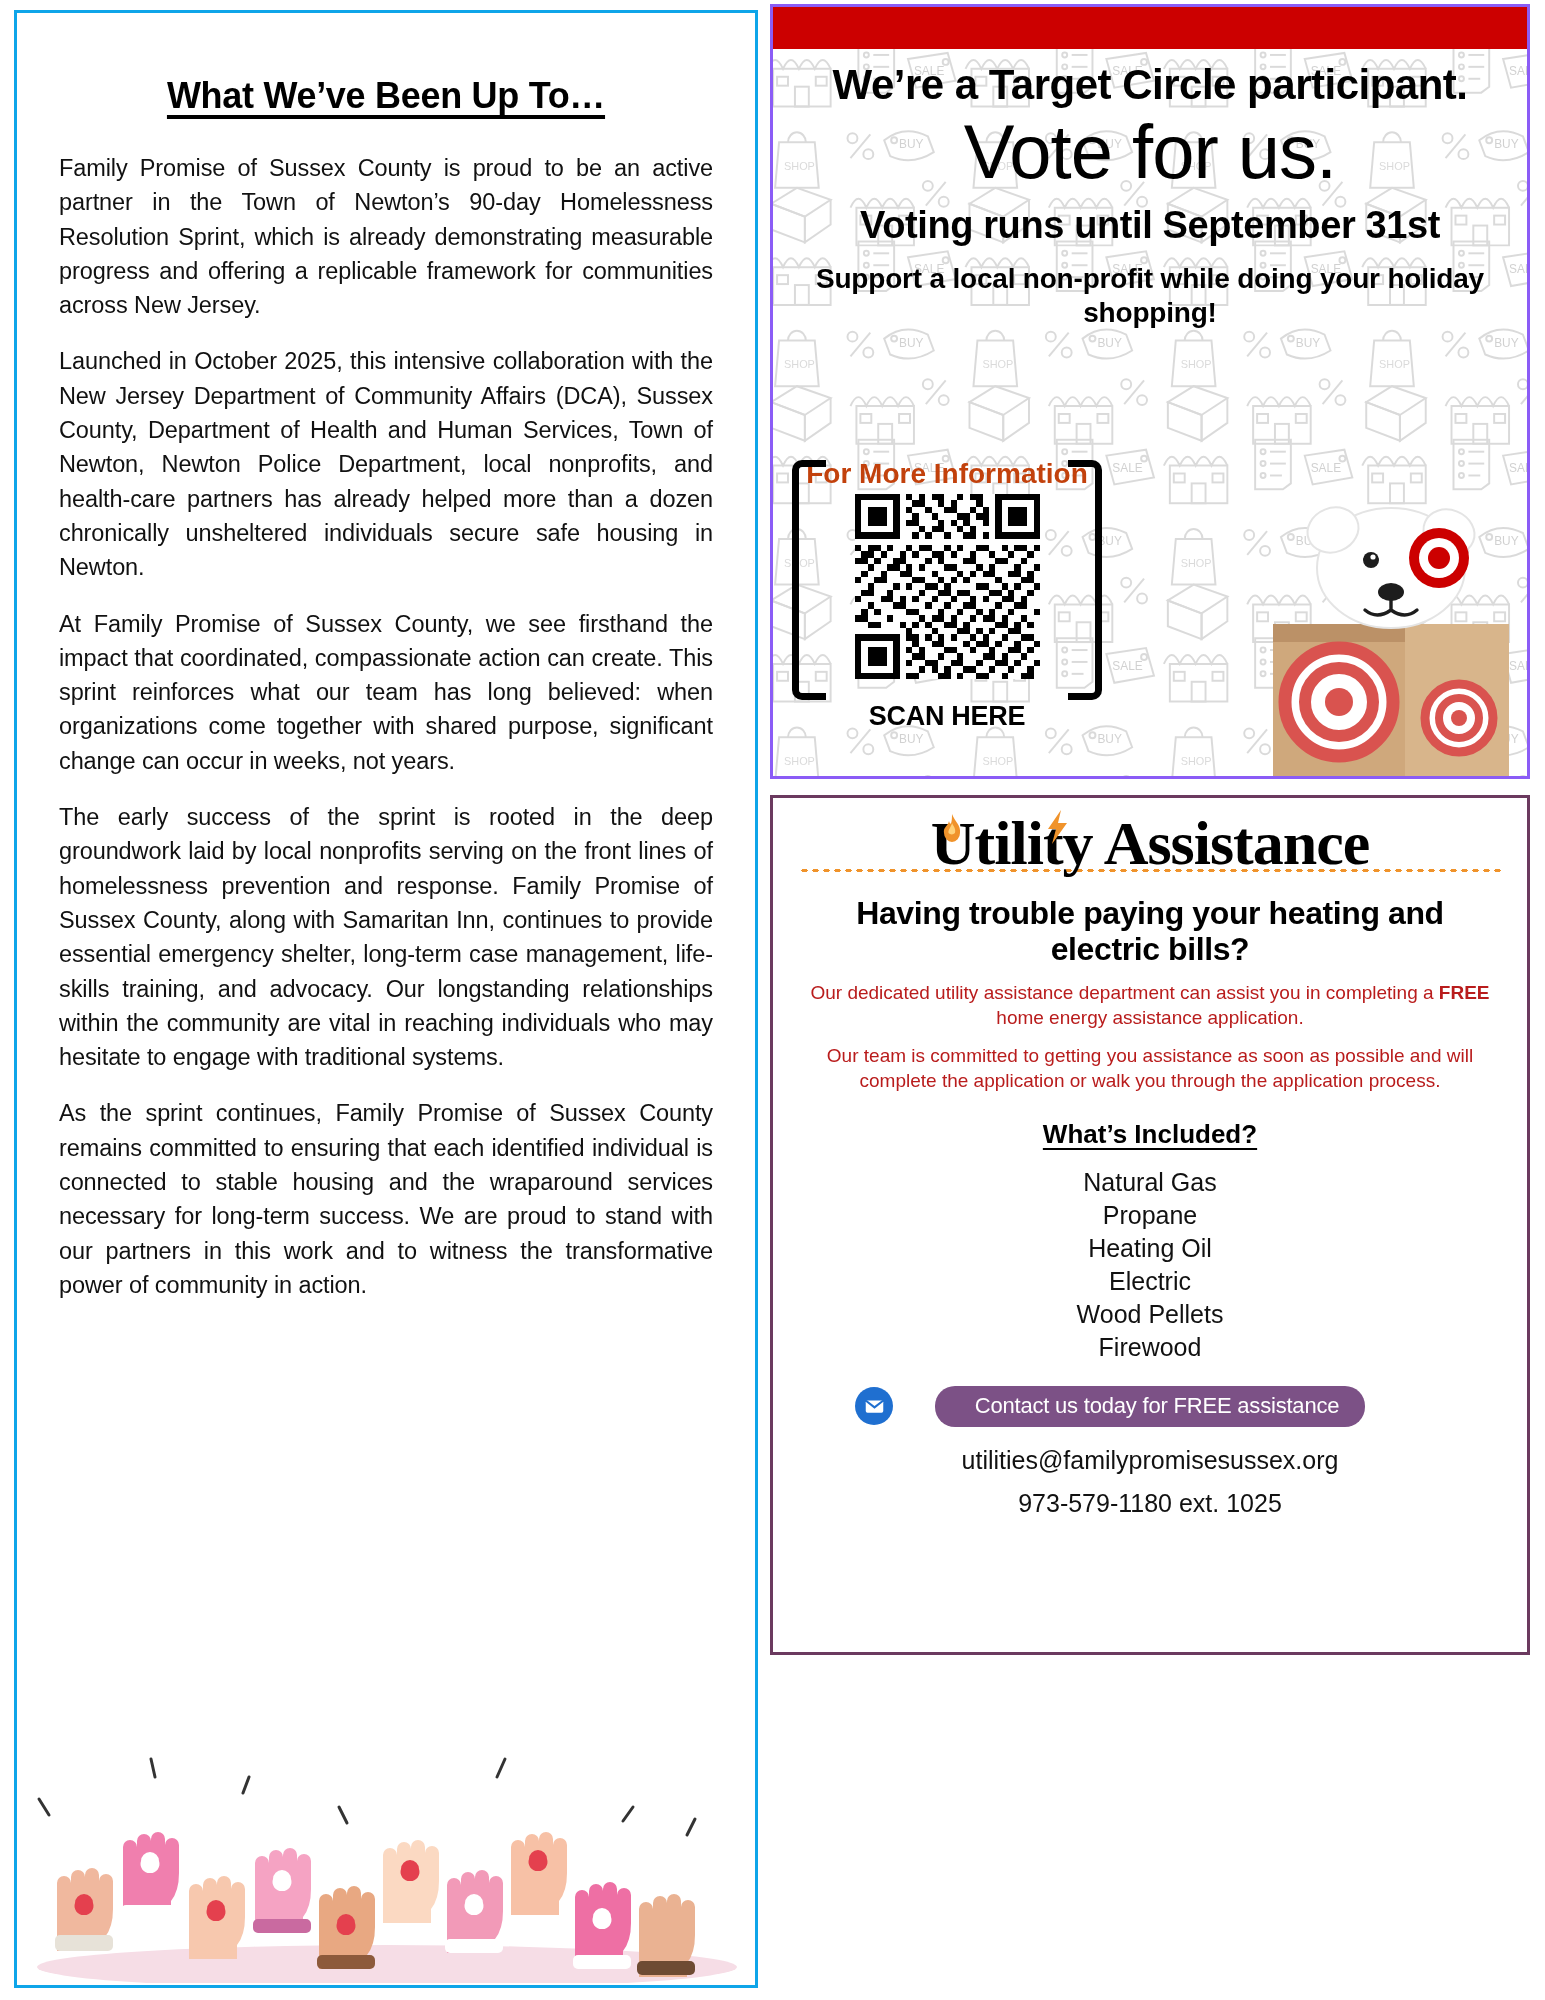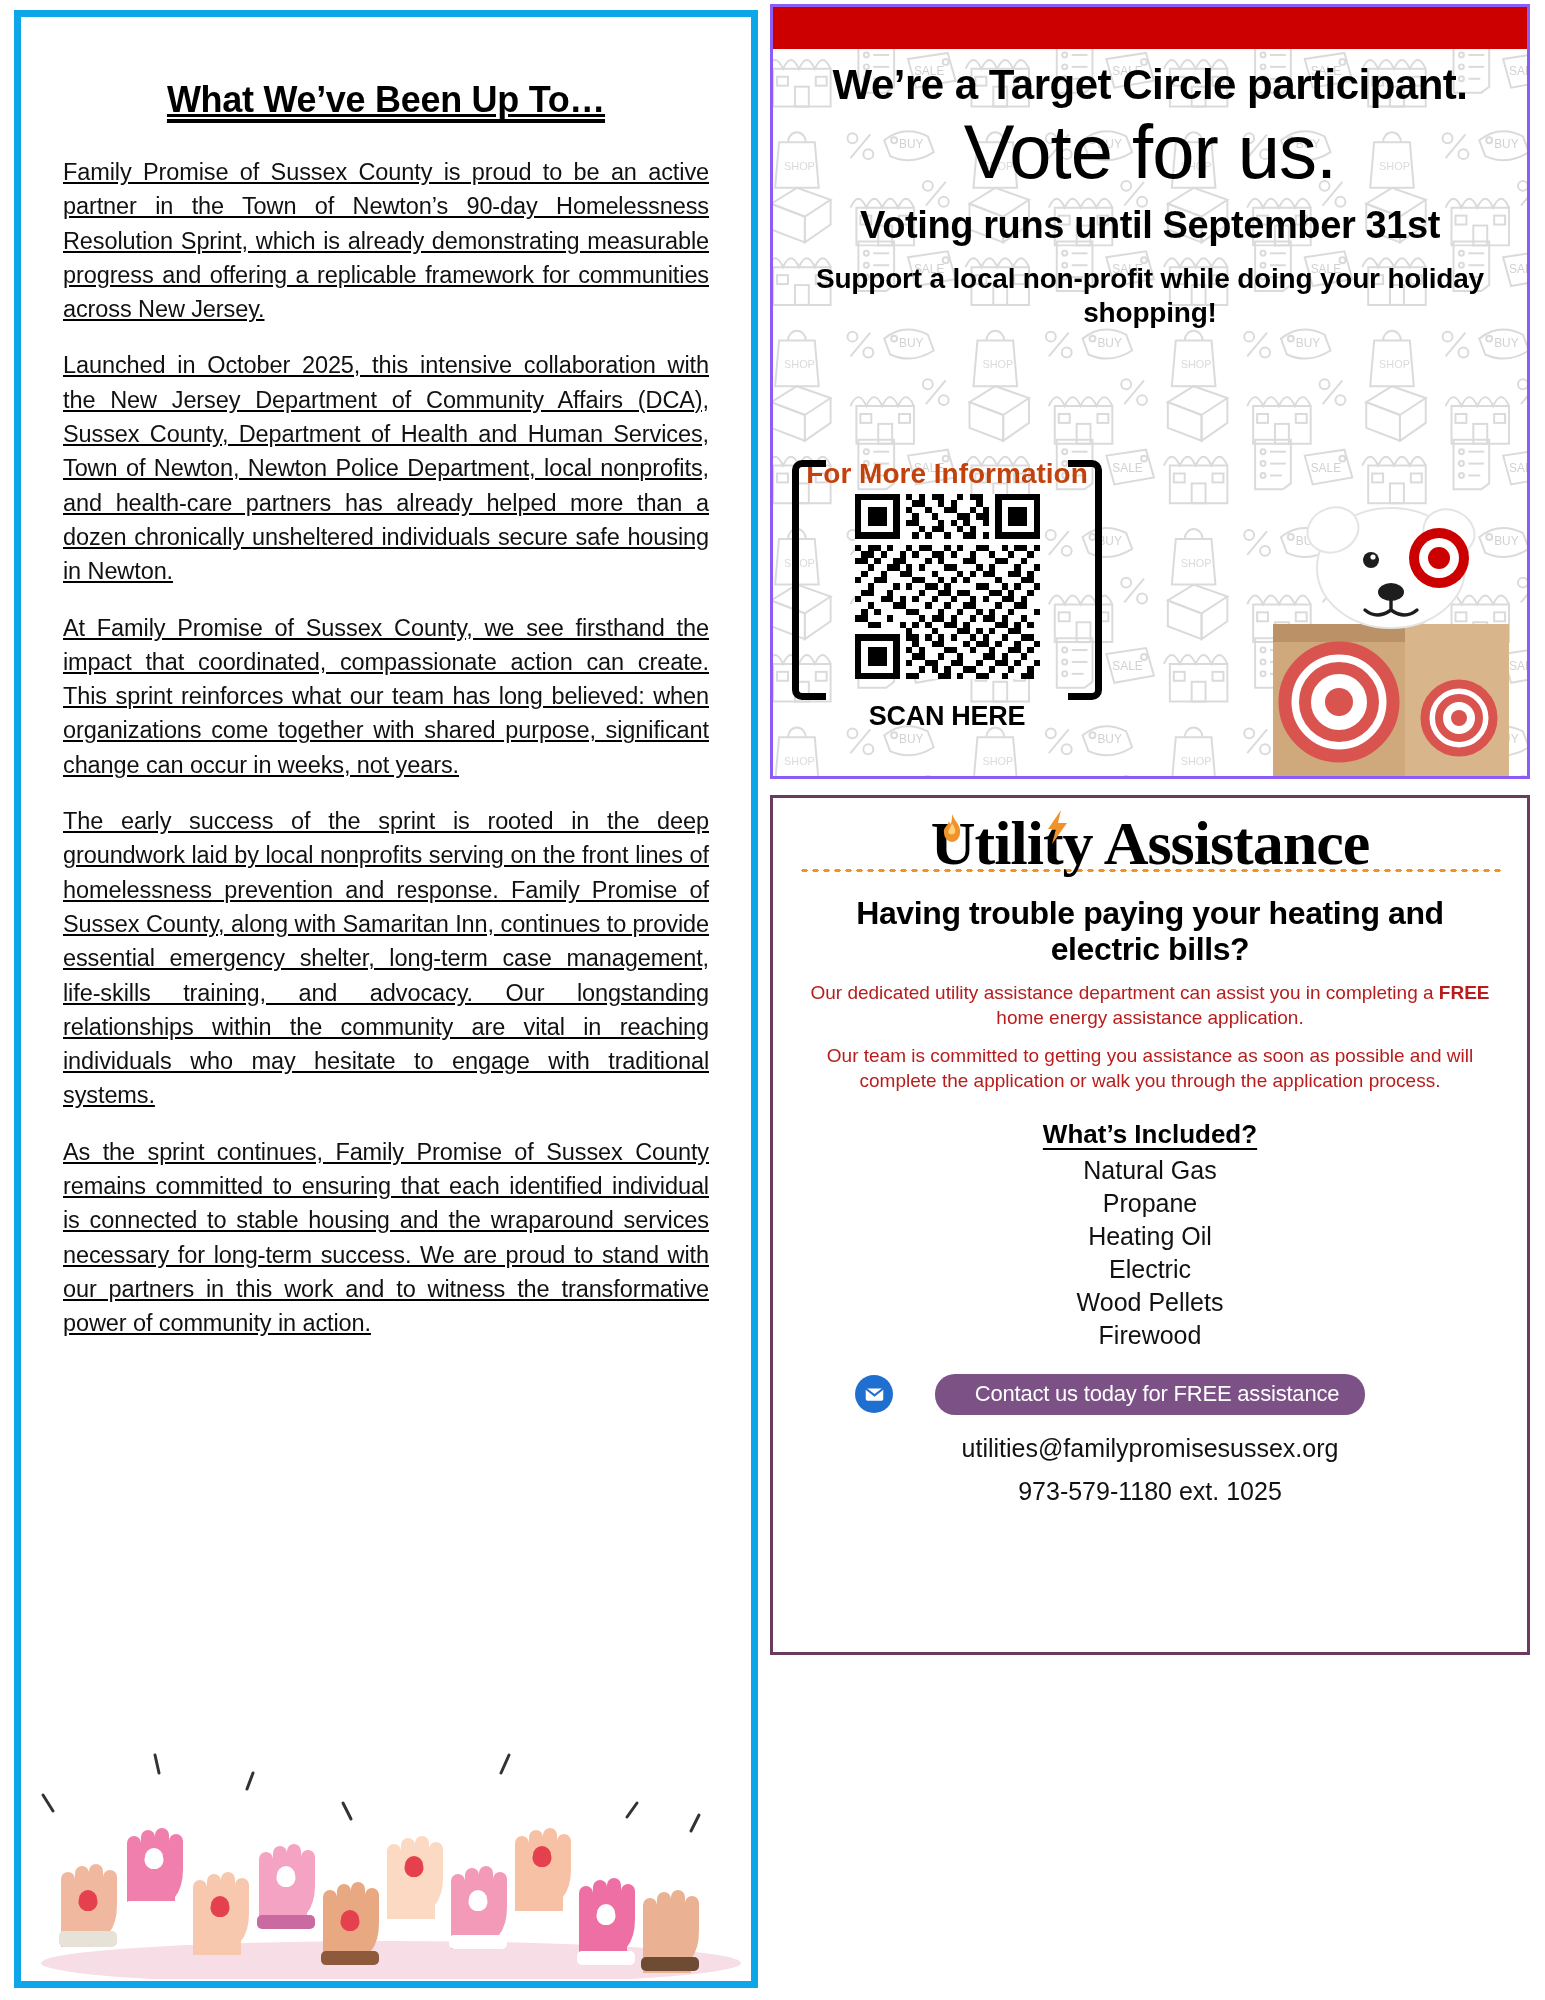--- a/index.html
+++ b/index.html
@@ -9,24 +9,23 @@
     font-family: "Liberation Sans", sans-serif;
     overflow: hidden;
   }
   .page { position: relative; width: 1545px; height: 2000px; background:#fff; }
 
   
   .article-panel {
     position: absolute;
     left: 14px; top: 10px;
     width: 744px; height: 1978px;
-    border: 7px solid #0ea5e9;
+    border: 3px solid #0ea5e9;
     background: #fff;
     padding: 40px 42px 0 42px;
-    text-decoration: underline;
   }
   .article-title {
     text-align: center;
     font-size: 36px;
     font-weight: bold;
     letter-spacing: -0.3px;
     text-decoration: underline;
     text-underline-offset: 7px;
     text-decoration-thickness: 4px;
     margin-top: 22px;
@@ -160,21 +159,21 @@
   .util-para {
     font-size: 19px; line-height: 1.34; color:#b91c1c; margin-top: 12px;
     font-weight: 350;
   }
   .util-para b { font-weight: 700; }
   .whats-included {
     font-size: 26px; font-weight: bold; color:#000;
     text-decoration: underline; text-underline-offset: 5px;
     margin-top: 26px;
   }
-  .incl-list { margin-top: 4px; }
+  .incl-list { margin-top: 16px; }
   .incl-list li {
     list-style:none; font-size: 25px; line-height: 1.32; color:#111;
     font-weight: 350;
   }
   .contact-bar {
     margin-top: 22px;
     position: relative;
     height: 40px;
   }
   .contact-pill {

